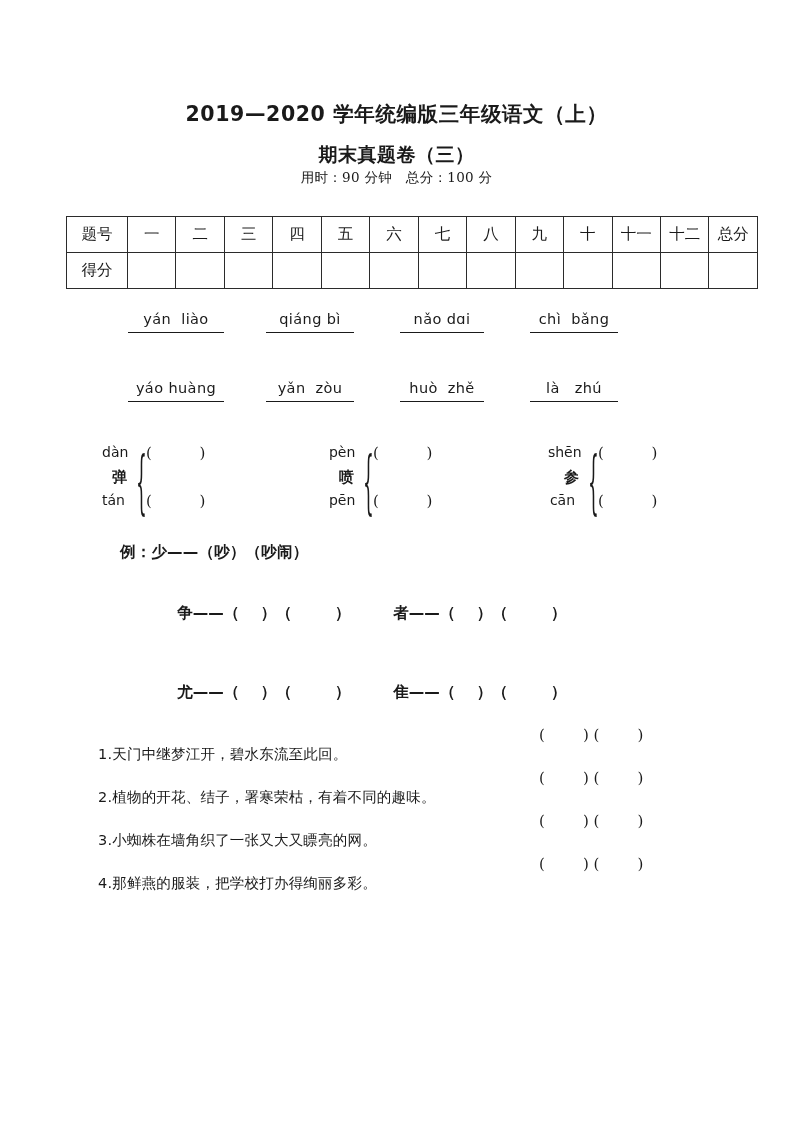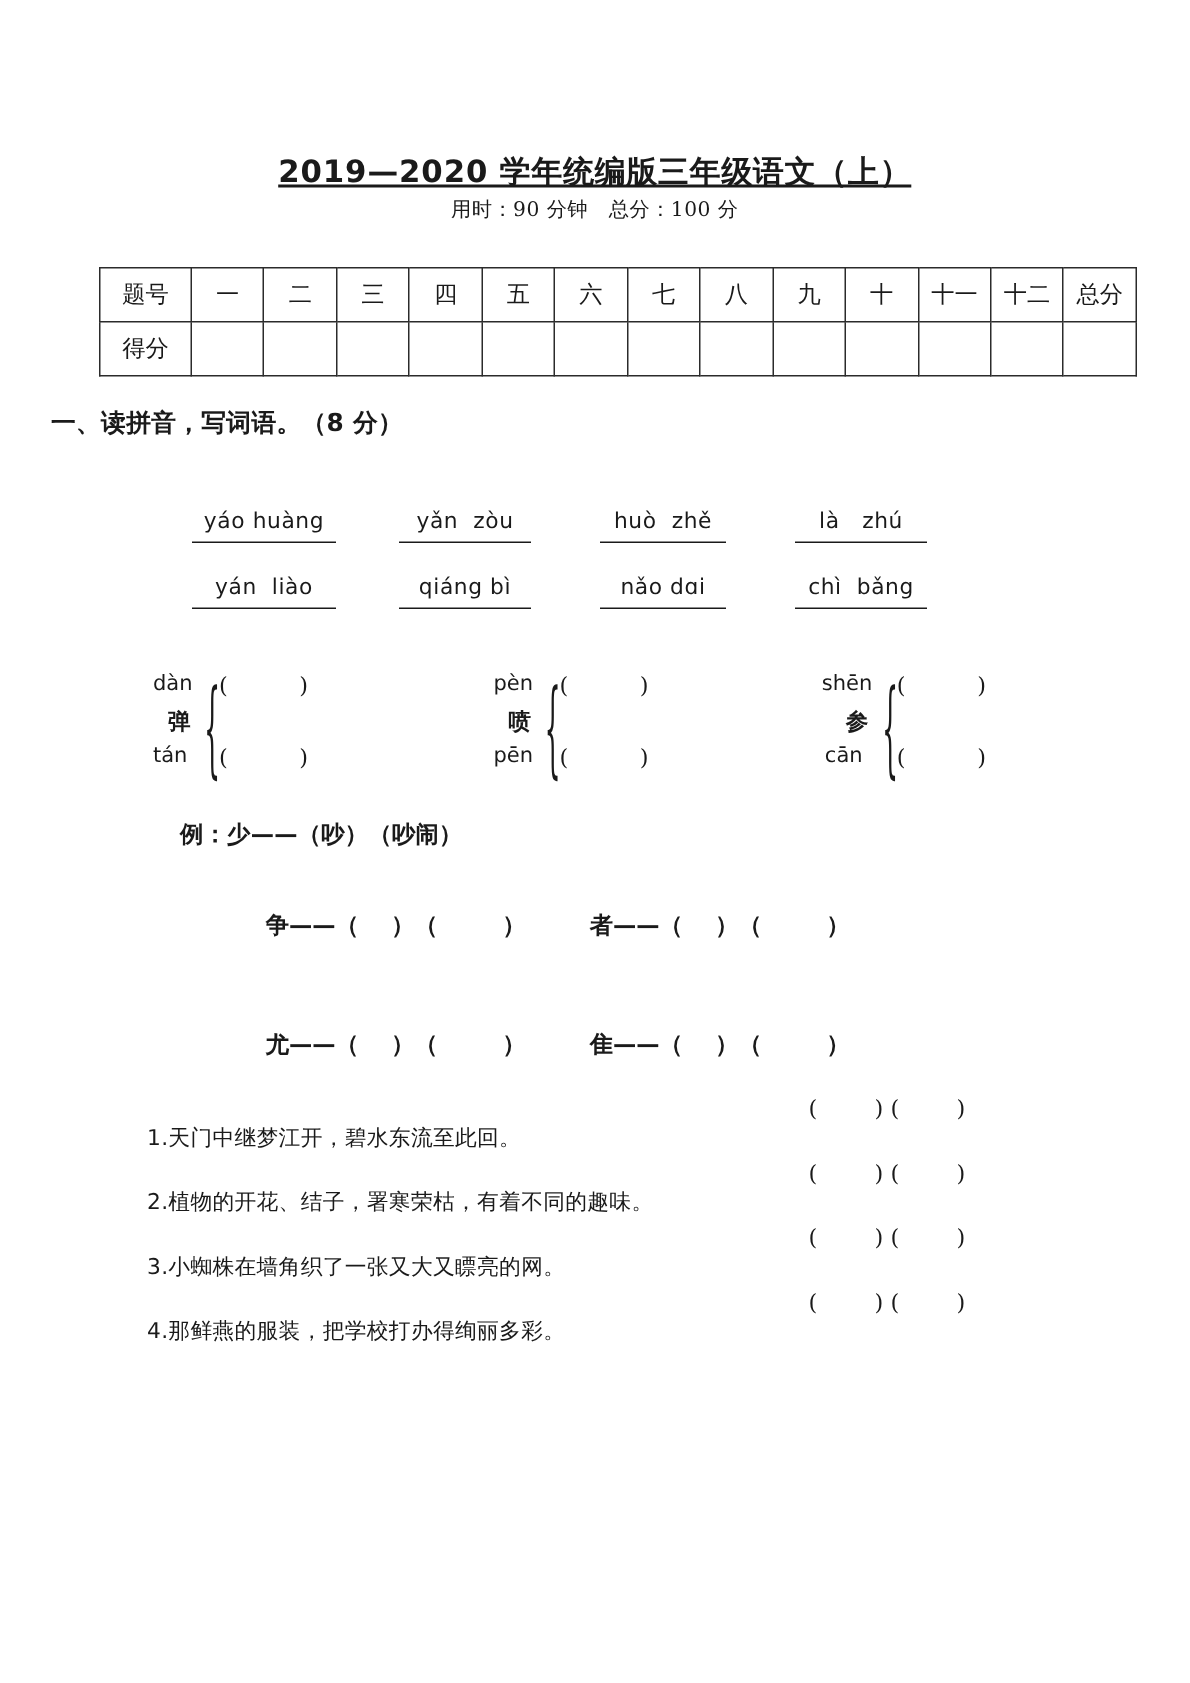--- a/index.html
+++ b/index.html
@@ -24,21 +24,20 @@
   }
 
   
   .title-main {
     text-align: center;
     font-size: 20.5px;
     font-weight: bold;
     letter-spacing: 0.6px;
     margin-top: 101px;
     line-height: 1.3;
-    text-decoration: underline;
   }
   .title-sub {
     text-align: center;
     font-size: 19px;
     font-weight: bold;
     letter-spacing: 0.5px;
     margin-top: 14px;
     line-height: 1.3;
   }
   .title-meta {
@@ -184,20 +183,21 @@
     white-space: pre;
   }
   .sent-wrap { position: relative; width: 100%; }
 </style>
 </head>
 <body>
 
 <div class="page">
 
   <div class="title-main">2019—2020 学年统编版三年级语文（上）</div>
+  <div class="title-sub">期末真题卷（三）</div>
   <div class="title-meta">用时：90 分钟　总分：100 分</div>
 
   <div class="score-table-wrap">
     <table class="score-table">
       <tbody>
         <tr>
           <td class="head-col">题号</td>
           <td>一</td>
           <td>二</td>
           <td>三</td>
@@ -226,56 +226,55 @@
           <td class="empty-cell"></td>
           <td class="empty-cell"></td>
           <td class="empty-cell"></td>
           <td class="empty-cell"></td>
         </tr>
       </tbody>
     </table>
   </div>
 
   <div style="margin-top:19px;">
-    <div class="sec-head">一、读拼音，写词语。（8 分）</div>
+
+    <div class="pinyin-row" style="margin-top:22px;">
+      <div class="pinyin-item" style="width:136px;">
+        <span class="pinyin-text">yán  liào</span>
+        <div class="pinyin-line" style="width:96px;"></div>
+      </div>
+      <div class="pinyin-item" style="width:132px;">
+        <span class="pinyin-text">qiáng bì</span>
+        <div class="pinyin-line" style="width:88px;"></div>
+      </div>
+      <div class="pinyin-item" style="width:132px;">
+        <span class="pinyin-text">nǎo dɑi</span>
+        <div class="pinyin-line" style="width:84px;"></div>
+      </div>
+      <div class="pinyin-item" style="width:132px;">
+        <span class="pinyin-text">chì  bǎng</span>
+        <div class="pinyin-line" style="width:88px;"></div>
+      </div>
+    </div>
 
     <div class="pinyin-row" style="margin-top:47px;">
       <div class="pinyin-item" style="width:136px;">
         <span class="pinyin-text">yáo huàng</span>
         <div class="pinyin-line" style="width:96px;"></div>
       </div>
       <div class="pinyin-item" style="width:132px;">
         <span class="pinyin-text">yǎn  zòu</span>
         <div class="pinyin-line" style="width:88px;"></div>
       </div>
       <div class="pinyin-item" style="width:132px;">
         <span class="pinyin-text">huò  zhě</span>
         <div class="pinyin-line" style="width:84px;"></div>
       </div>
       <div class="pinyin-item" style="width:132px;">
         <span class="pinyin-text">là   zhú</span>
-        <div class="pinyin-line" style="width:88px;"></div>
-      </div>
-    </div>
-
-    <div class="pinyin-row" style="margin-top:22px;">
-      <div class="pinyin-item" style="width:136px;">
-        <span class="pinyin-text">yán  liào</span>
-        <div class="pinyin-line" style="width:96px;"></div>
-      </div>
-      <div class="pinyin-item" style="width:132px;">
-        <span class="pinyin-text">qiáng bì</span>
-        <div class="pinyin-line" style="width:88px;"></div>
-      </div>
-      <div class="pinyin-item" style="width:132px;">
-        <span class="pinyin-text">nǎo dɑi</span>
-        <div class="pinyin-line" style="width:84px;"></div>
-      </div>
-      <div class="pinyin-item" style="width:132px;">
-        <span class="pinyin-text">chì  bǎng</span>
         <div class="pinyin-line" style="width:88px;"></div>
       </div>
     </div>
   </div>
 
   <div style="margin-top:42px;">
 
     <div class="poly-row" style="margin-top:30px;justify-content:space-between;">
 
       <div class="poly-group" style="width:232px;">

